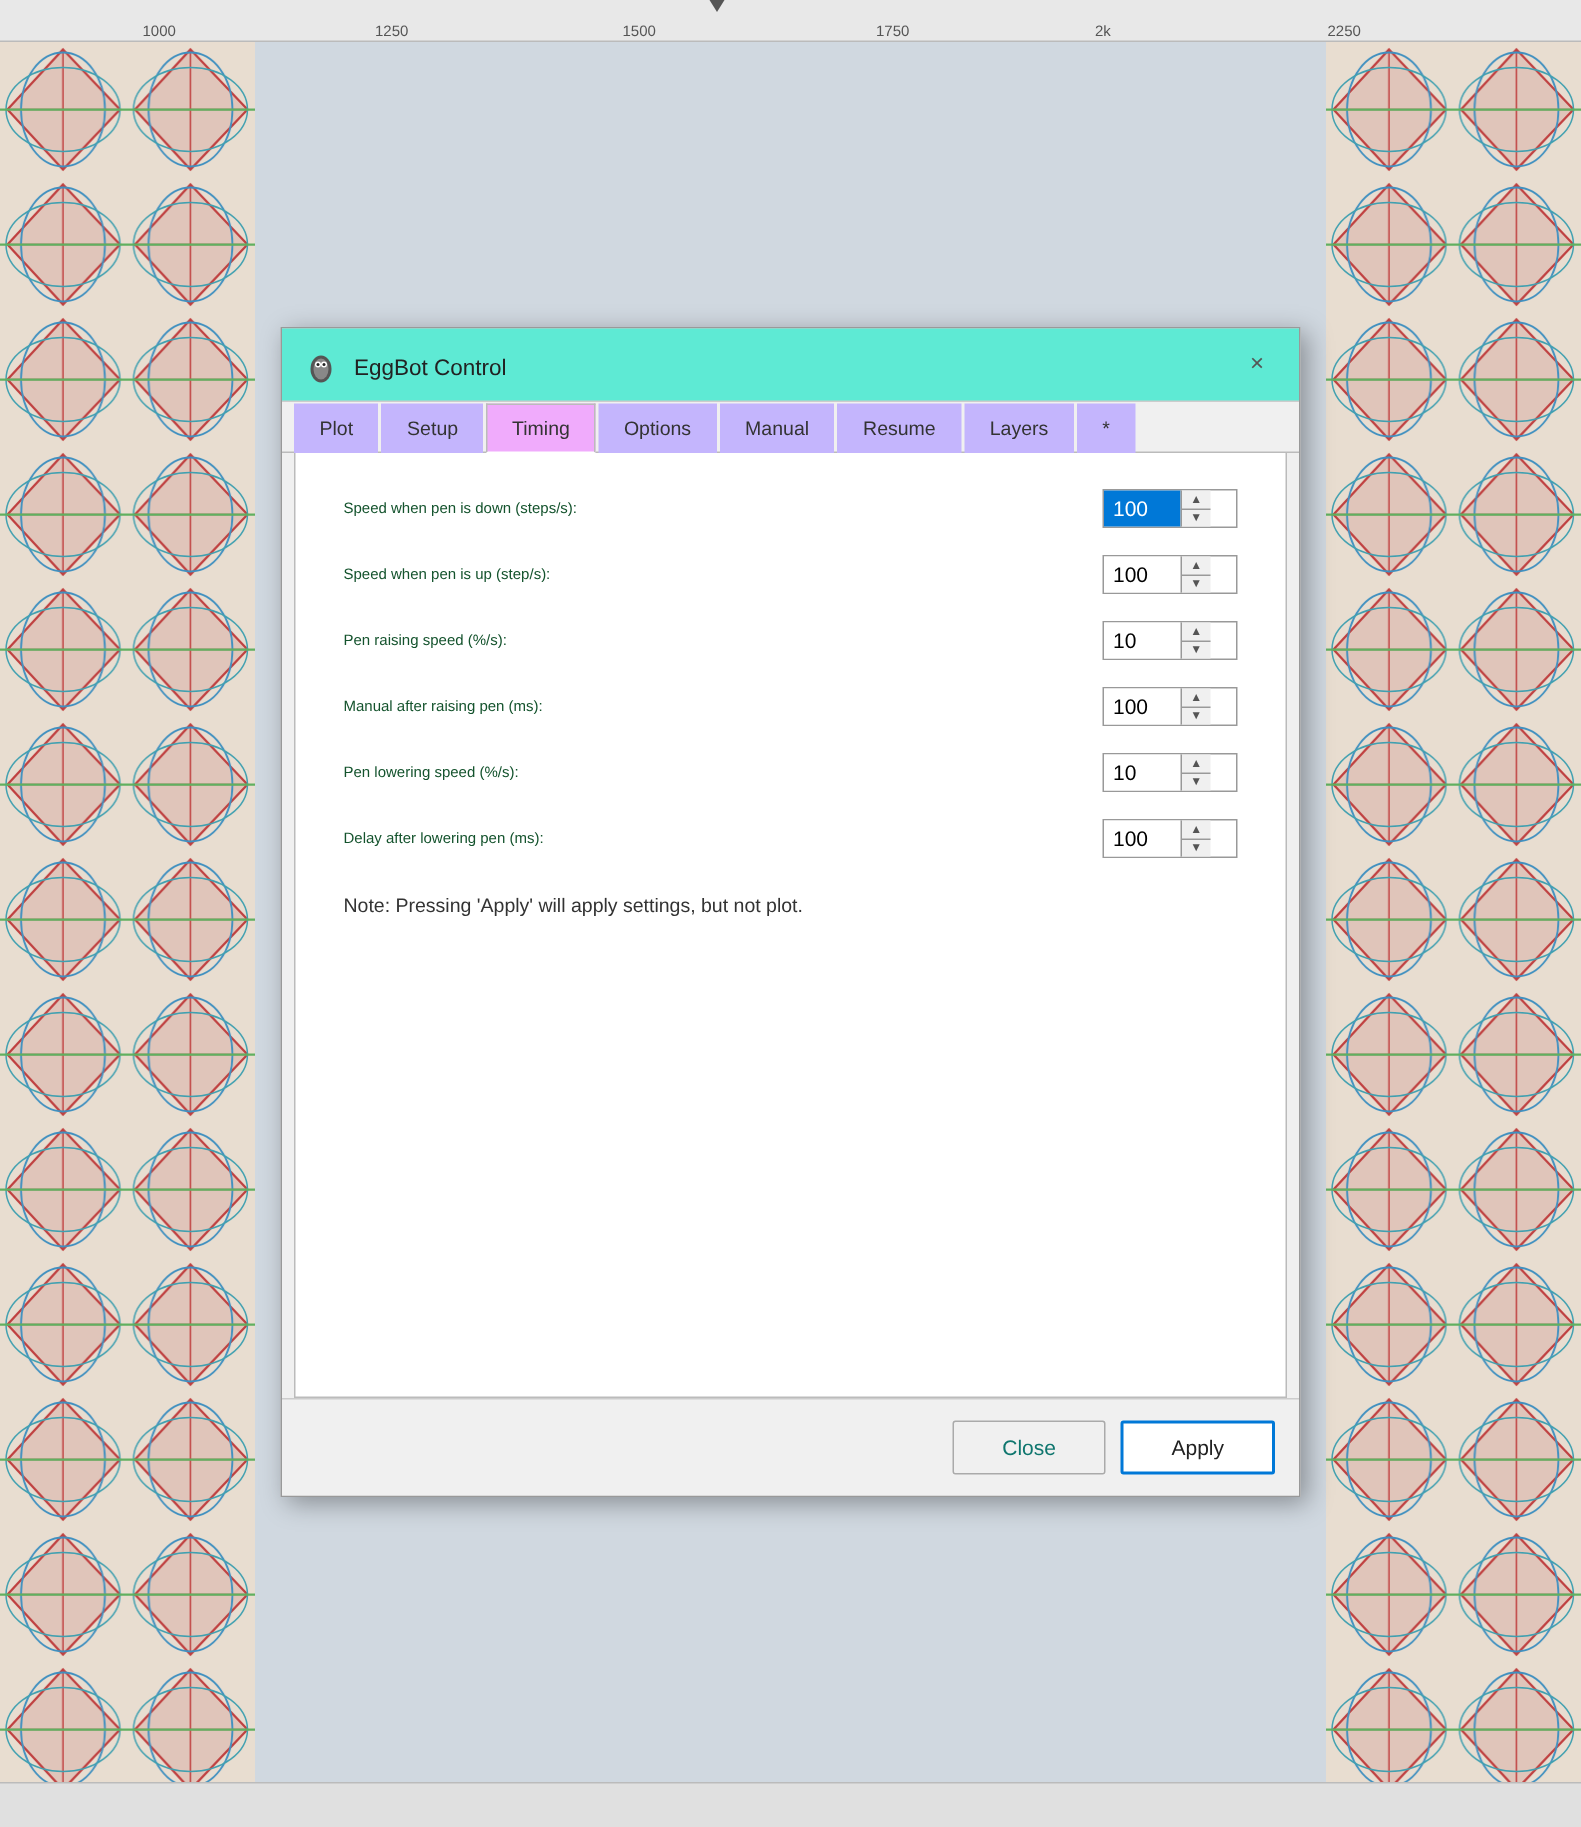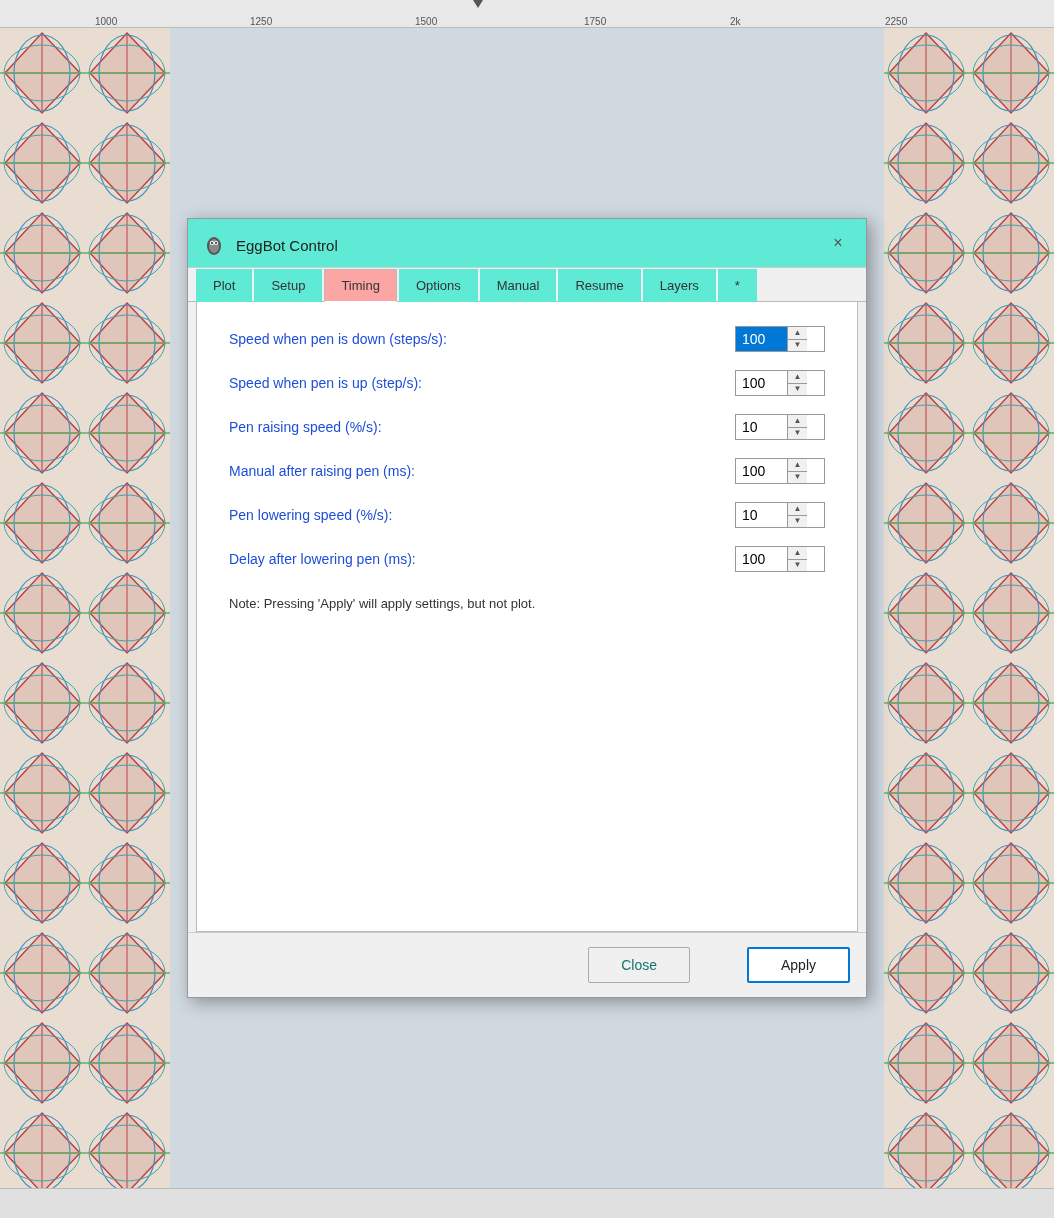--- a/index.html
+++ b/index.html
@@ -148,27 +148,27 @@
       border-bottom: 1px solid #bbb;
       gap: 0;
     }
     .tab {
       padding: 8px 16px;
       cursor: pointer;
       border: 1px solid transparent;
       border-bottom: none;
       font-size: 13px;
       color: #333;
-      background: #5eead4;
+      background: #c4b5fd;
       position: relative;
       top: 1px;
       margin-right: 2px;
     }
     .tab.active {
-      background: #fca5a5;
+      background: #f0abfc;
       border: 1px solid #bbb;
       border-bottom: 1px solid white;
       z-index: 1;
     }
 
     
     .tab-content {
       background: white;
       flex: 1;
       padding: 24px 32px;
@@ -178,22 +178,22 @@
     }
 
     
     .form-row {
       display: flex;
       align-items: center;
       justify-content: space-between;
       margin-bottom: 18px;
     }
     .form-label {
-      font-size: 14px;
-      color: #1d4ed8;
+      font-size: 10px;
+      color: #14532d;
     }
 
     
     .spinbox {
       display: flex;
       align-items: stretch;
       border: 1px solid #999;
       background: white;
       width: 90px;
     }
@@ -259,21 +259,20 @@
     .btn-close {
       background: #f0f0f0;
       border: 1px solid #aaa;
       color: #0f766e;
     }
     .btn-apply {
       background: white;
       border: 2px solid #0078d7;
       color: #222;
       font-weight: 500;
-      margin-left: 47px;
     }
 
     
     .eggbot-icon {
       width: 24px;
       height: 24px;
     }
   </style>
 </head>
 <body>

